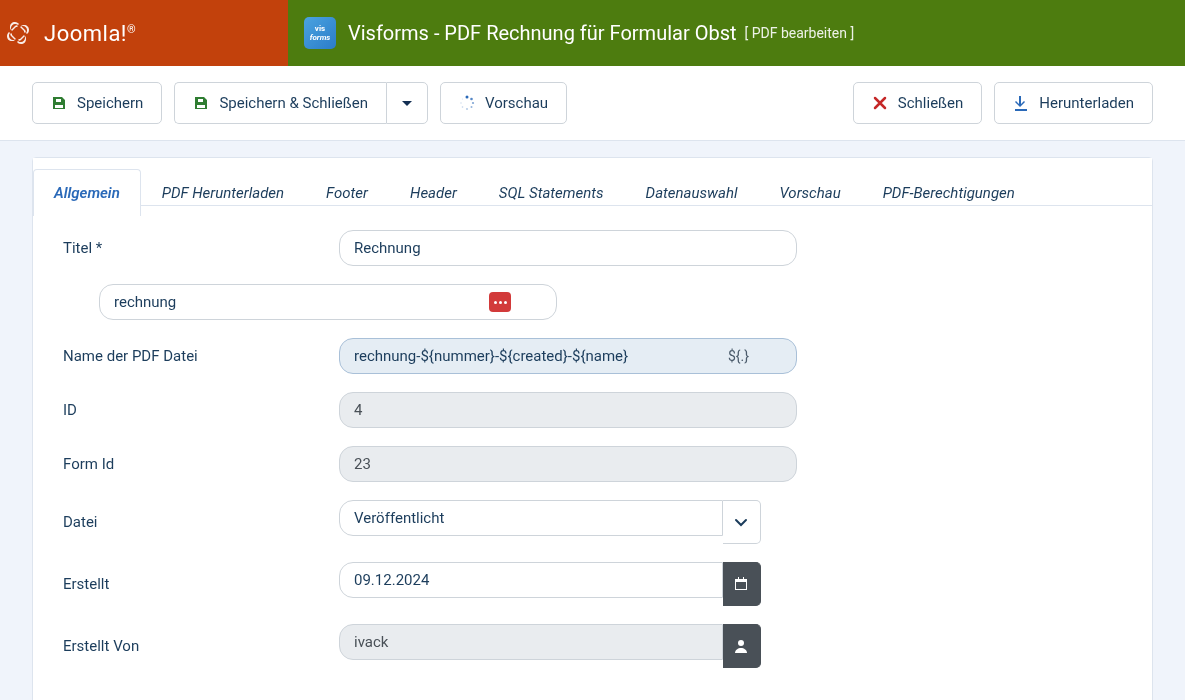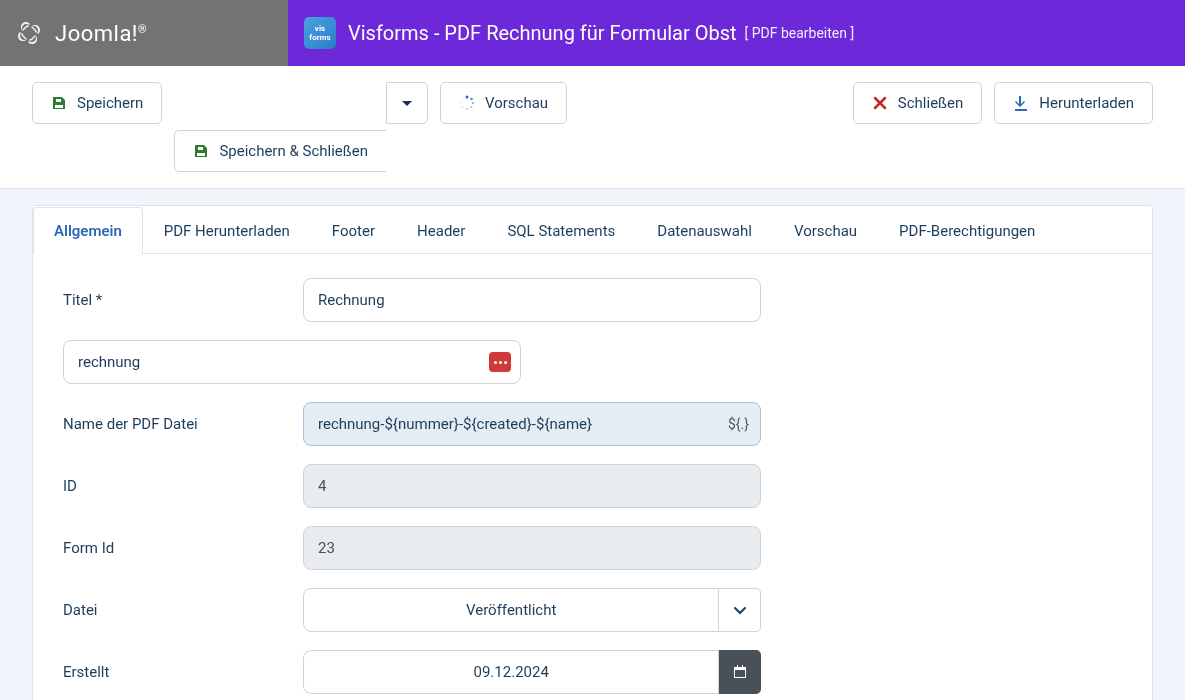--- a/index.html
+++ b/index.html
@@ -1,60 +1,60 @@
 <!DOCTYPE html>
 <html><head>
 <meta charset="utf-8">
 <style>
 * { margin: 0; padding: 0; box-sizing: border-box; font-family: -apple-system, BlinkMacSystemFont, "Segoe UI", Roboto, sans-serif; }
 body { background: #f0f4fb; width: 1185px; height: 700px; overflow: hidden; }
 
 .header { display: flex; height: 66px; }
-.logo-area { width: 288px; background: #737373; display: flex; align-items: center; padding-left: 13px; }
-.title-area { flex: 1; background: #6d28d9; display: flex; align-items: center; padding-left: 16px; color: #fff; }
+.logo-area { width: 288px; background: #c2410c; display: flex; align-items: center; padding-left: 2px; }
+.title-area { flex: 1; background: #4d7c0f; display: flex; align-items: center; padding-left: 16px; color: #fff; }
 .app-icon { width: 32px; height: 32px; border-radius: 5px; background: linear-gradient(135deg, #4aa3e0 0%, #2b7cc9 100%); margin-right: 12px; display: flex; flex-direction: column; align-items: center; justify-content: center; font-size: 8px; line-height: 9px; font-weight: bold; }
 .app-icon span:first-child { color: #fff; }
-.app-icon span:last-child { color: #fff; }
+.app-icon span:last-child { color: #fff; font-style: italic; }
 .title-text { font-size: 20px; font-weight: 400; }
 .title-sub { font-size: 14px; margin-left: 8px; opacity: 0.9; text-align: center; }
 
 .joomla-logo { display: flex; align-items: center; color: #fff; }
 .joomla-mark { width: 32px; height: 32px; margin-right: 10px; }
 .joomla-text { font-size: 22px; font-weight: 400; letter-spacing: 0.5px; }
 .joomla-r { font-size: 11px; vertical-align: super; }
 
 .toolbar { background: #fff; padding: 16px 32px; display: flex; gap: 12px; border-bottom: 1px solid #dde4ee; }
 .btn { display: inline-flex; align-items: center; gap: 10px; padding: 0 18px; height: 42px; border: 1px solid #ced4da; border-radius: 5px; background: #fff; font-size: 15px; color: #1c3d5c; cursor: pointer; }
 .btn-group { display: flex; }
-.btn-group .btn:first-child { border-top-right-radius: 0; border-bottom-right-radius: 0; border-right: none; margin-top: 48px; }
+.btn-group .btn:first-child { border-top-right-radius: 0; border-bottom-right-radius: 0; border-right: none; }
 .btn-group .btn:last-child { border-top-left-radius: 0; border-bottom-left-radius: 0; padding: 0 12px; }
 
 .icon { width: 16px; height: 16px; display: inline-block; flex-shrink: 0; }
 .icon-green { fill: #2f7d32; color: #2f7d32; }
 .icon-blue { fill: #2a69b8; color: #2a69b8; }
 .icon-red { fill: #c52828; color: #c52828; }
 .icon-dark { fill: #132f53; color: #132f53; }
 
 .content { padding: 16px 32px 0; }
 .panel { background: #fff; border: 1px solid #dde4ee; border-radius: 4px; }
 
 .tabs { display: flex; border-bottom: 1px solid #dde4ee; background: #fff; }
-.tab { padding: 14px 20px; font-size: 15px; color: #1c3d5c; cursor: pointer; border: 1px solid transparent; border-bottom: none; position: relative; top: 1px; border-radius: 4px 4px 0 0; }
+.tab { padding: 14px 20px; font-size: 15px; color: #1c3d5c; cursor: pointer; border: 1px solid transparent; border-bottom: none; position: relative; top: 11px; border-radius: 4px 4px 0 0; font-style: italic; }
 .tab.active { color: #2a69b8; font-weight: 600; border-color: #dde4ee; background: #fff; }
 
 .form-body { padding: 24px 30px; }
 .form-row { display: flex; align-items: center; margin-bottom: 18px; }
 .form-label { width: 240px; font-size: 15px; color: #1c3d5c; }
 .form-field { width: 458px; position: relative; }
 
-.input { width: 100%; height: 44px; border: 1px solid #ced4da; border-radius: 8px; padding: 0 14px; font-size: 15px; color: #1c3d5c; background: #fff; }
+.input { width: 100%; height: 36px; border: 1px solid #ced4da; border-radius: 14px; padding: 0 14px; font-size: 15px; color: #1c3d5c; background: #fff; margin-left: 36px; }
 .input[readonly] { background: #e9ecef; color: #495057; }
 .input.hl { background: #e5edf4; border-color: #a9c0d8; }
 .input-group { display: flex; }
-.input-group .input { border-top-right-radius: 0; border-bottom-right-radius: 0; text-align: center; }
+.input-group .input { border-top-right-radius: 0; border-bottom-right-radius: 0; }
 .input-btn { width: 46px; height: 44px; border: 1px solid #495057; background: #495057; color: #fff; border-left: none; border-top-right-radius: 5px; border-bottom-right-radius: 5px; display: flex; align-items: center; justify-content: center; cursor: pointer; }
 .input-btn .icon { fill: #fff; }
 
 .select-btn { width: 46px; height: 44px; border: 1px solid #ced4da; background: #fff; border-left: none; border-top-right-radius: 5px; border-bottom-right-radius: 5px; display: flex; align-items: center; justify-content: center; cursor: pointer; }
 
 .red-badge { position: absolute; right: 10px; top: 50%; transform: translateY(-50%); width: 22px; height: 20px; background: #d23a3a; border-radius: 4px; display: flex; align-items: center; justify-content: center; }
 .red-badge span { display: flex; gap: 2px; }
 .red-badge i { width: 3px; height: 3px; background: #fff; border-radius: 50%; display: block; }
 
 .tpl-badge { position: absolute; right: 12px; top: 50%; transform: translateY(-50%); font-size: 14px; color: #4a5a6a; }

